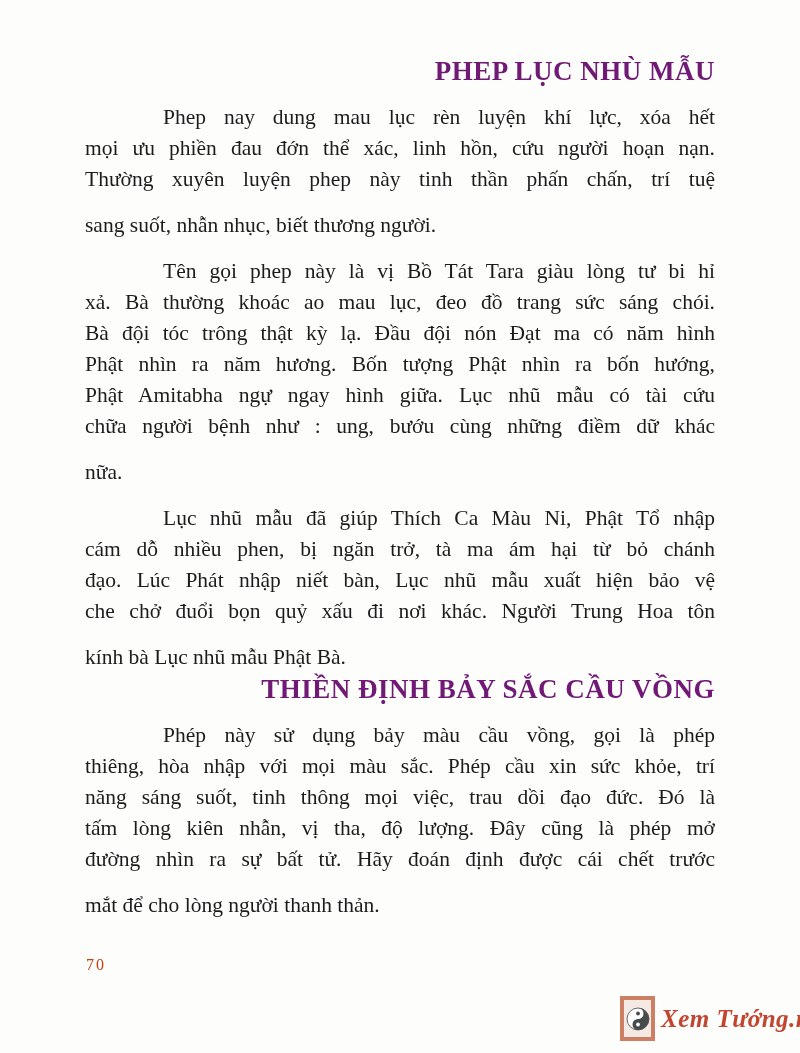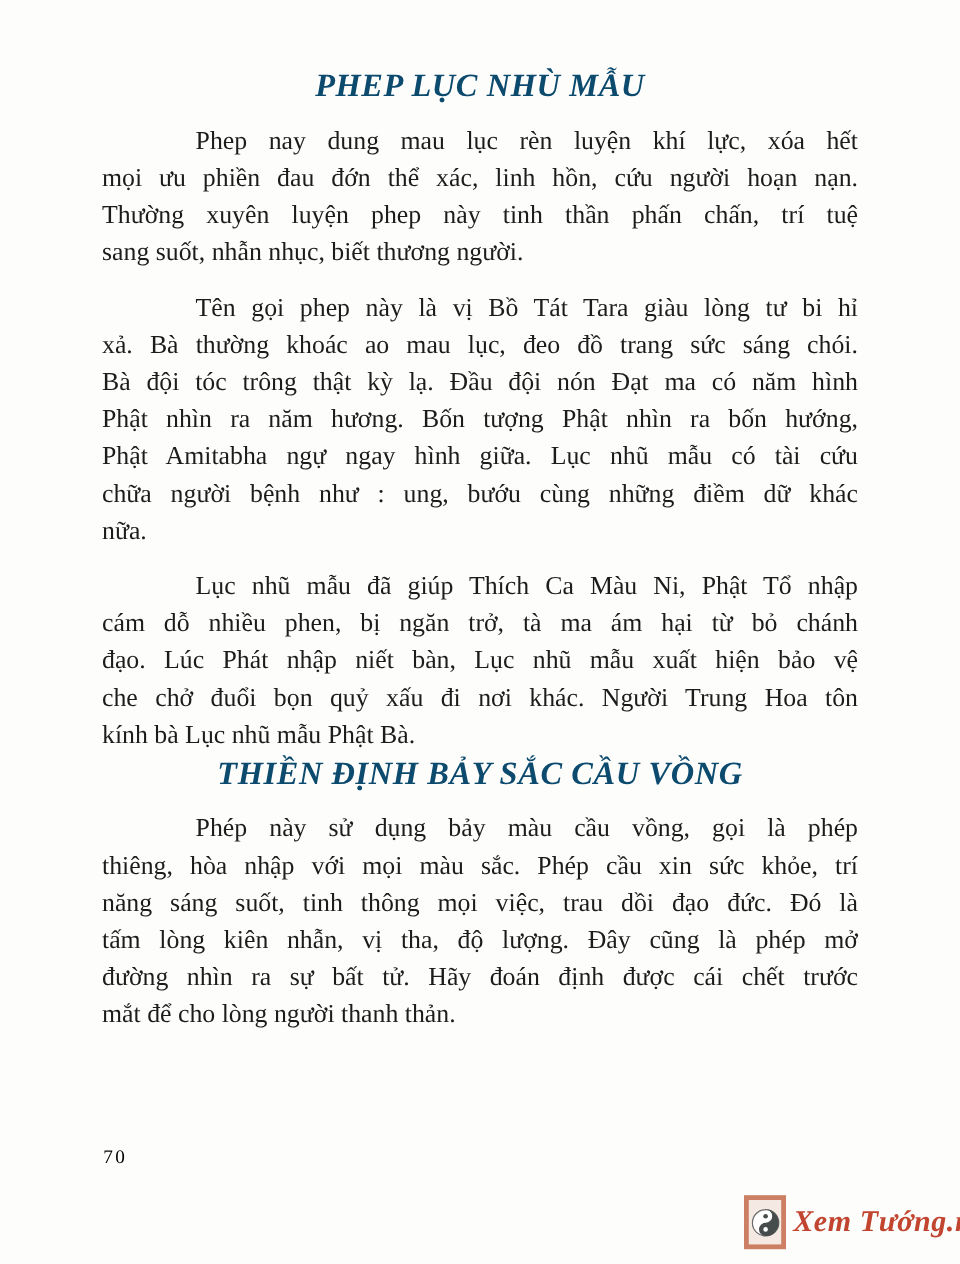--- a/index.html
+++ b/index.html
@@ -12,49 +12,48 @@
     font-family: "Liberation Serif", serif;
     overflow: hidden;
   }
   .content {
     position: absolute;
     left: 85px;
     top: 55px;
     width: 630px;
   }
   .section-heading {
-    text-align: center;
+    text-align: right;
     font-weight: bold;
-    font-style: italic;
     font-size: 27px;
     letter-spacing: 0.5px;
     line-height: 32px;
-    color: #0c4a6e;
+    color: #701a75;
   }
   .section-heading:not(:first-child) {
   }
   .paragraph {
     margin-top: 15px;
   }
   .line {
     font-size: 21.5px;
     line-height: 31px;
     text-align: justify;
     text-align-last: justify;
     white-space: nowrap;
   }
   .line.first { padding-left: 78px; }
-  .line.last  { text-align-last: left; white-space: normal; }
+  .line.last  { text-align-last: left; white-space: normal; margin-top: 15px; }
   .page-number {
     position: absolute;
     left: 86px;
     top: 956px;
     font-size: 16px;
     letter-spacing: 2px;
-    color: #000000;
+    color: #c2410c;
   }
   .watermark {
     position: absolute;
     left: 620px;
     top: 996px;
     display: flex;
     align-items: center;
   }
   .wm-logo-box {
     width: 27px;

